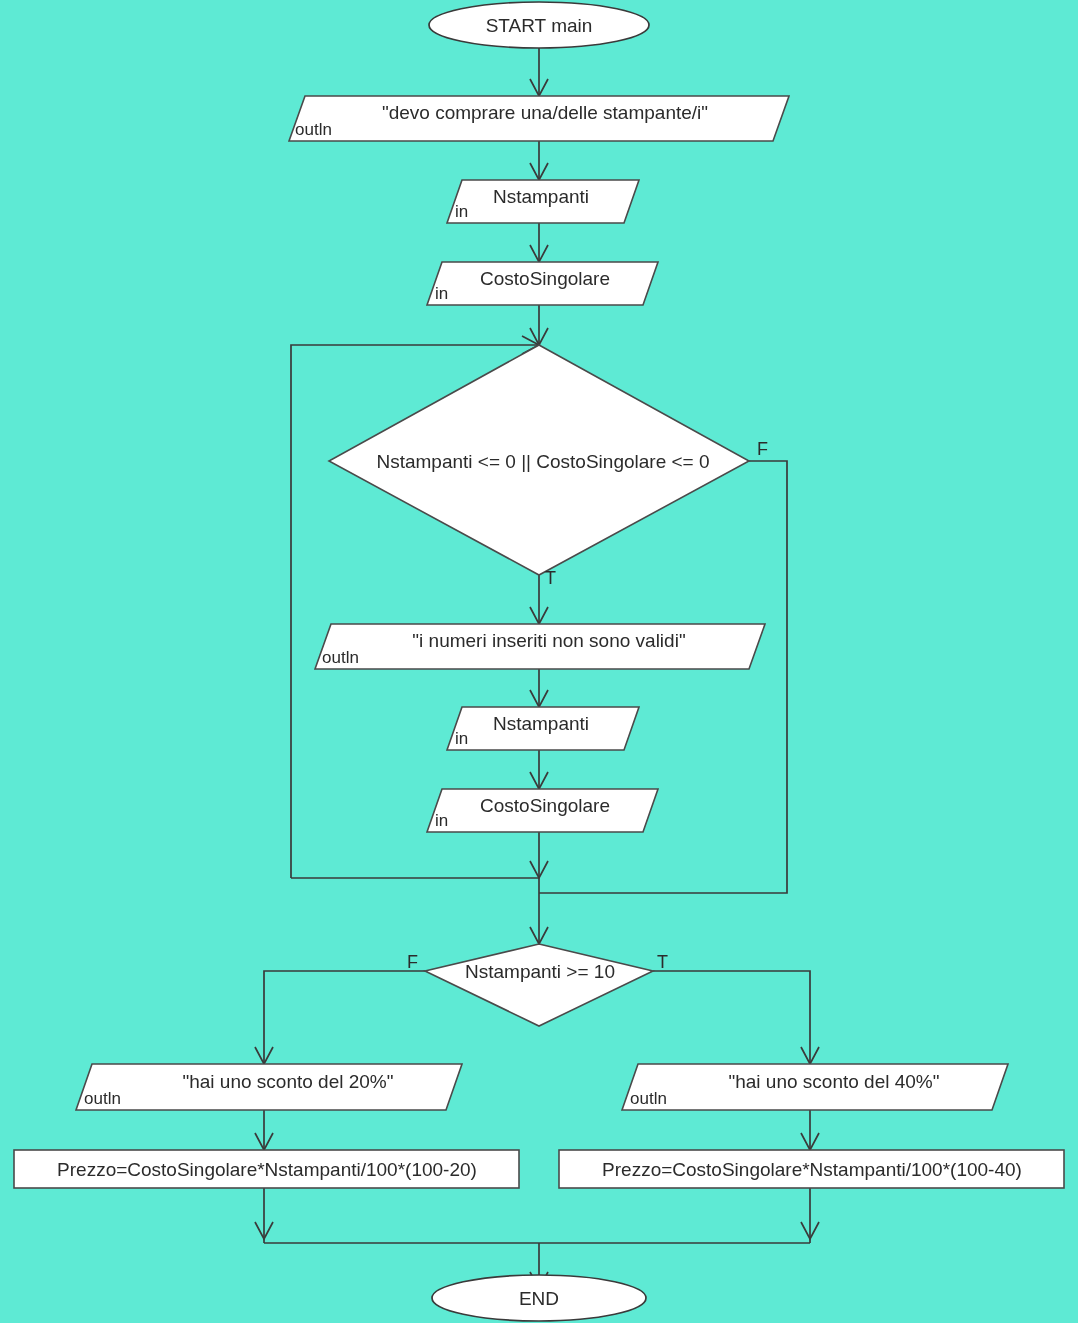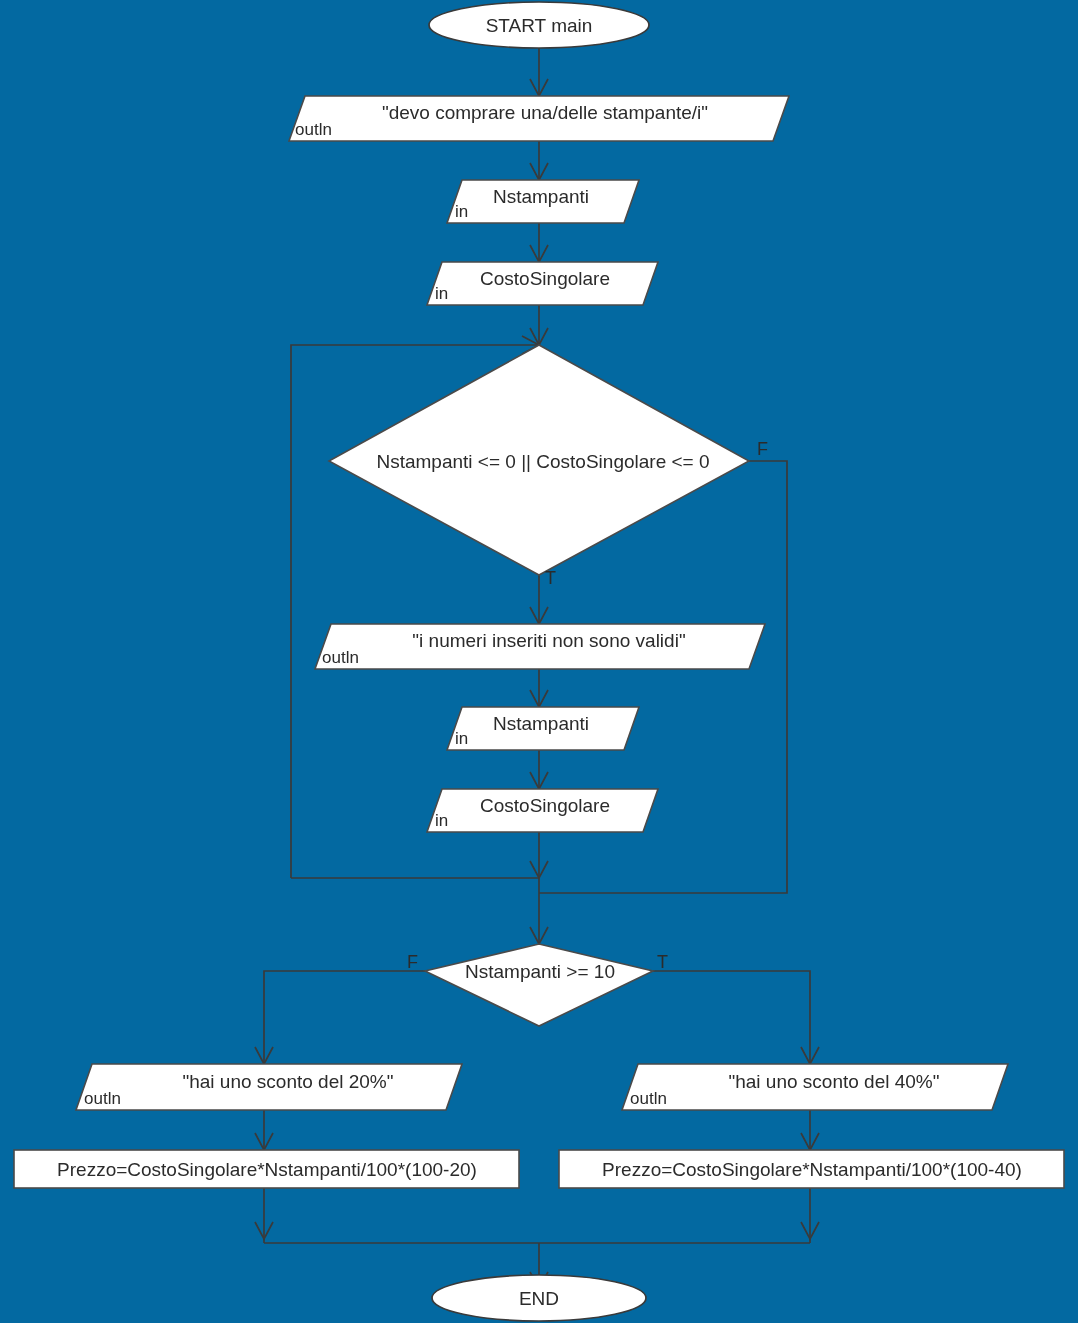--- a/index.html
+++ b/index.html
@@ -7,21 +7,21 @@
     padding: 0;
     background: #ffffff;
   }
   body {
     font-family: "Liberation Sans", sans-serif;
   }
   #flowchart-root {
     position: relative;
     width: 1078px;
     height: 1323px;
-    background: #0369a1;
+    background: #5eead4;
     overflow: hidden;
   }
   svg#flow-svg {
     display: block;
     width: 1078px;
     height: 1323px;
   }
   .shape-stroke {
     fill: #ffffff;
     stroke: #4a4a4a;

